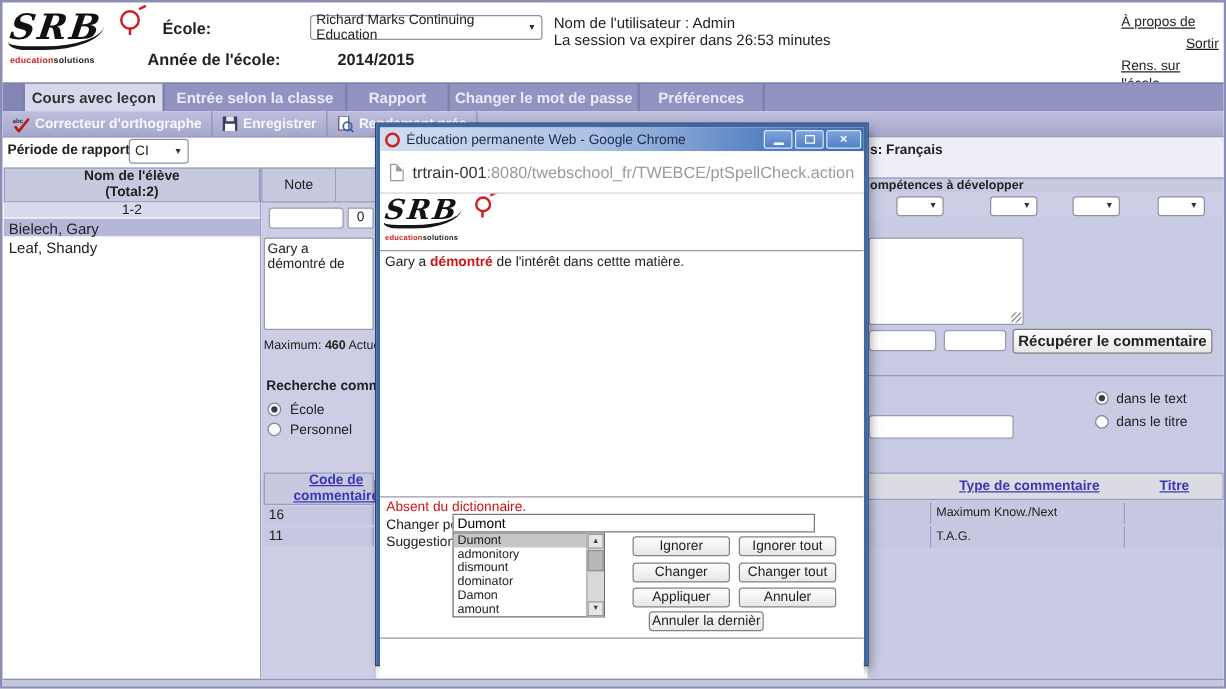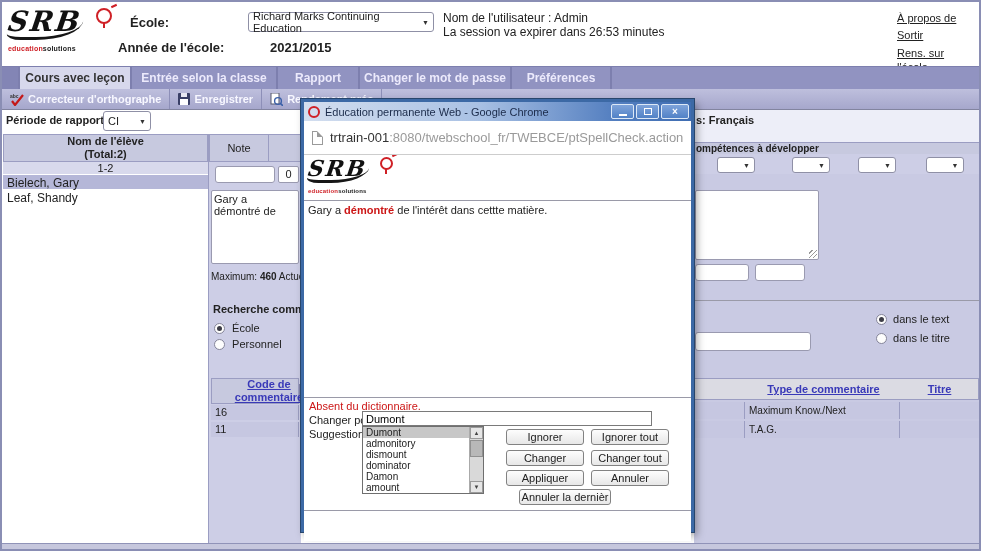--- a/index.html
+++ b/index.html
@@ -79,26 +79,26 @@
       <span class="bulb" style="width:16px;height:16px;margin-left:10px;"></span>
       <span class="cap"><span class="red">education</span><span>solutions</span></span>
     </div>
   </div>
   <div class="abs b" style="left:128px;top:13px;font-size:13px;">École:</div>
   <div class="abs sel" style="left:246px;top:10px;width:186px;height:20px;font-size:11px;">
     <span>Richard Marks Continuing Education</span>
     <span class="ar">▼</span>
   </div>
   <div class="abs b" style="left:116px;top:38px;font-size:13px;">Année de l'école:</div>
-  <div class="abs b" style="left:268px;top:38px;font-size:13px;">2021/2015</div>
+  <div class="abs b" style="left:268px;top:38px;font-size:13px;">2014/2015</div>
   <div class="abs" style="left:441px;top:9px;font-size:12px;">Nom de l'utilisateur : Admin</div>
   <div class="abs" style="left:441px;top:23px;font-size:12px;">La session va expirer dans 26:53 minutes</div>
   <div class="abs" style="left:895px;top:10px;width:78px;">
     <a class="abs" style="left:0;top:0;color:#222;text-decoration:underline;position:static;display:block;margin-bottom:5px;">À propos de</a>
-    <a style="color:#222;text-decoration:underline;display:block;margin-bottom:5px;">Sortir</a>
+    <a style="color:#222;text-decoration:underline;display:block;margin-bottom:5px;text-align:right;">Sortir</a>
     <a style="color:#222;text-decoration:underline;display:block;line-height:1.3;">Rens. sur l'école</a>
   </div>
 
   <div class="abs tabbar" style="left:0;top:64px;width:977px;height:23px;">
     <div style="width:18px;background:#8385b5;border-right:2px solid #7d7fae;"></div>
     <div class="tab active" style="width:112px;">Cours avec leçon</div>
     <div class="tab" style="width:146px;">Entrée selon la classe</div>
     <div class="tab" style="width:82px;">Rapport</div>
     <div class="tab" style="width:152px;">Changer le mot de passe</div>
     <div class="tab" style="width:100px;">Préférences</div>
@@ -215,20 +215,21 @@
       <div style="flex:1;text-align:center;"><span class="sel" style="width:38px;height:16px;">
             <span></span>
             <span class="ar">▼</span>
           </span></div>
     </div>
     <div class="abs" style="left:1px;top:80px;width:124px;height:70px;background:#fff;border:1px solid #9a9ab0;border-radius:2px;">
       <div style="position:absolute;right:1px;bottom:1px;width:8px;height:8px;background:repeating-linear-gradient(135deg,transparent 0 2px,#999 2px 3px);"></div>
     </div>
     <input class="inp abs" style="left: 1px; top: 154px; width: 54px; height: 17px;">
     <input class="inp abs" style="left: 61px; top: 154px; width: 50px; height: 17px;">
+    <div class="btn abs b" style="left:116px;top:153px;width:160px;height:20px;font-size:12px;">Récupérer le commentaire</div>
     <div class="abs hair" style="left:0;top:190px;width:285px;"></div>
     <div class="abs" style="left:182px;top:203px;white-space:nowrap;">
       <span class="rad on"></span>
       <span style="margin-left:3px;">dans le text</span>
     </div>
     <div class="abs" style="left:182px;top:222px;white-space:nowrap;">
       <span class="rad"></span>
       <span style="margin-left:3px;">dans le titre</span>
     </div>
     <input class="inp abs" style="left: 1px; top: 222px; width: 116px; height: 19px;">

